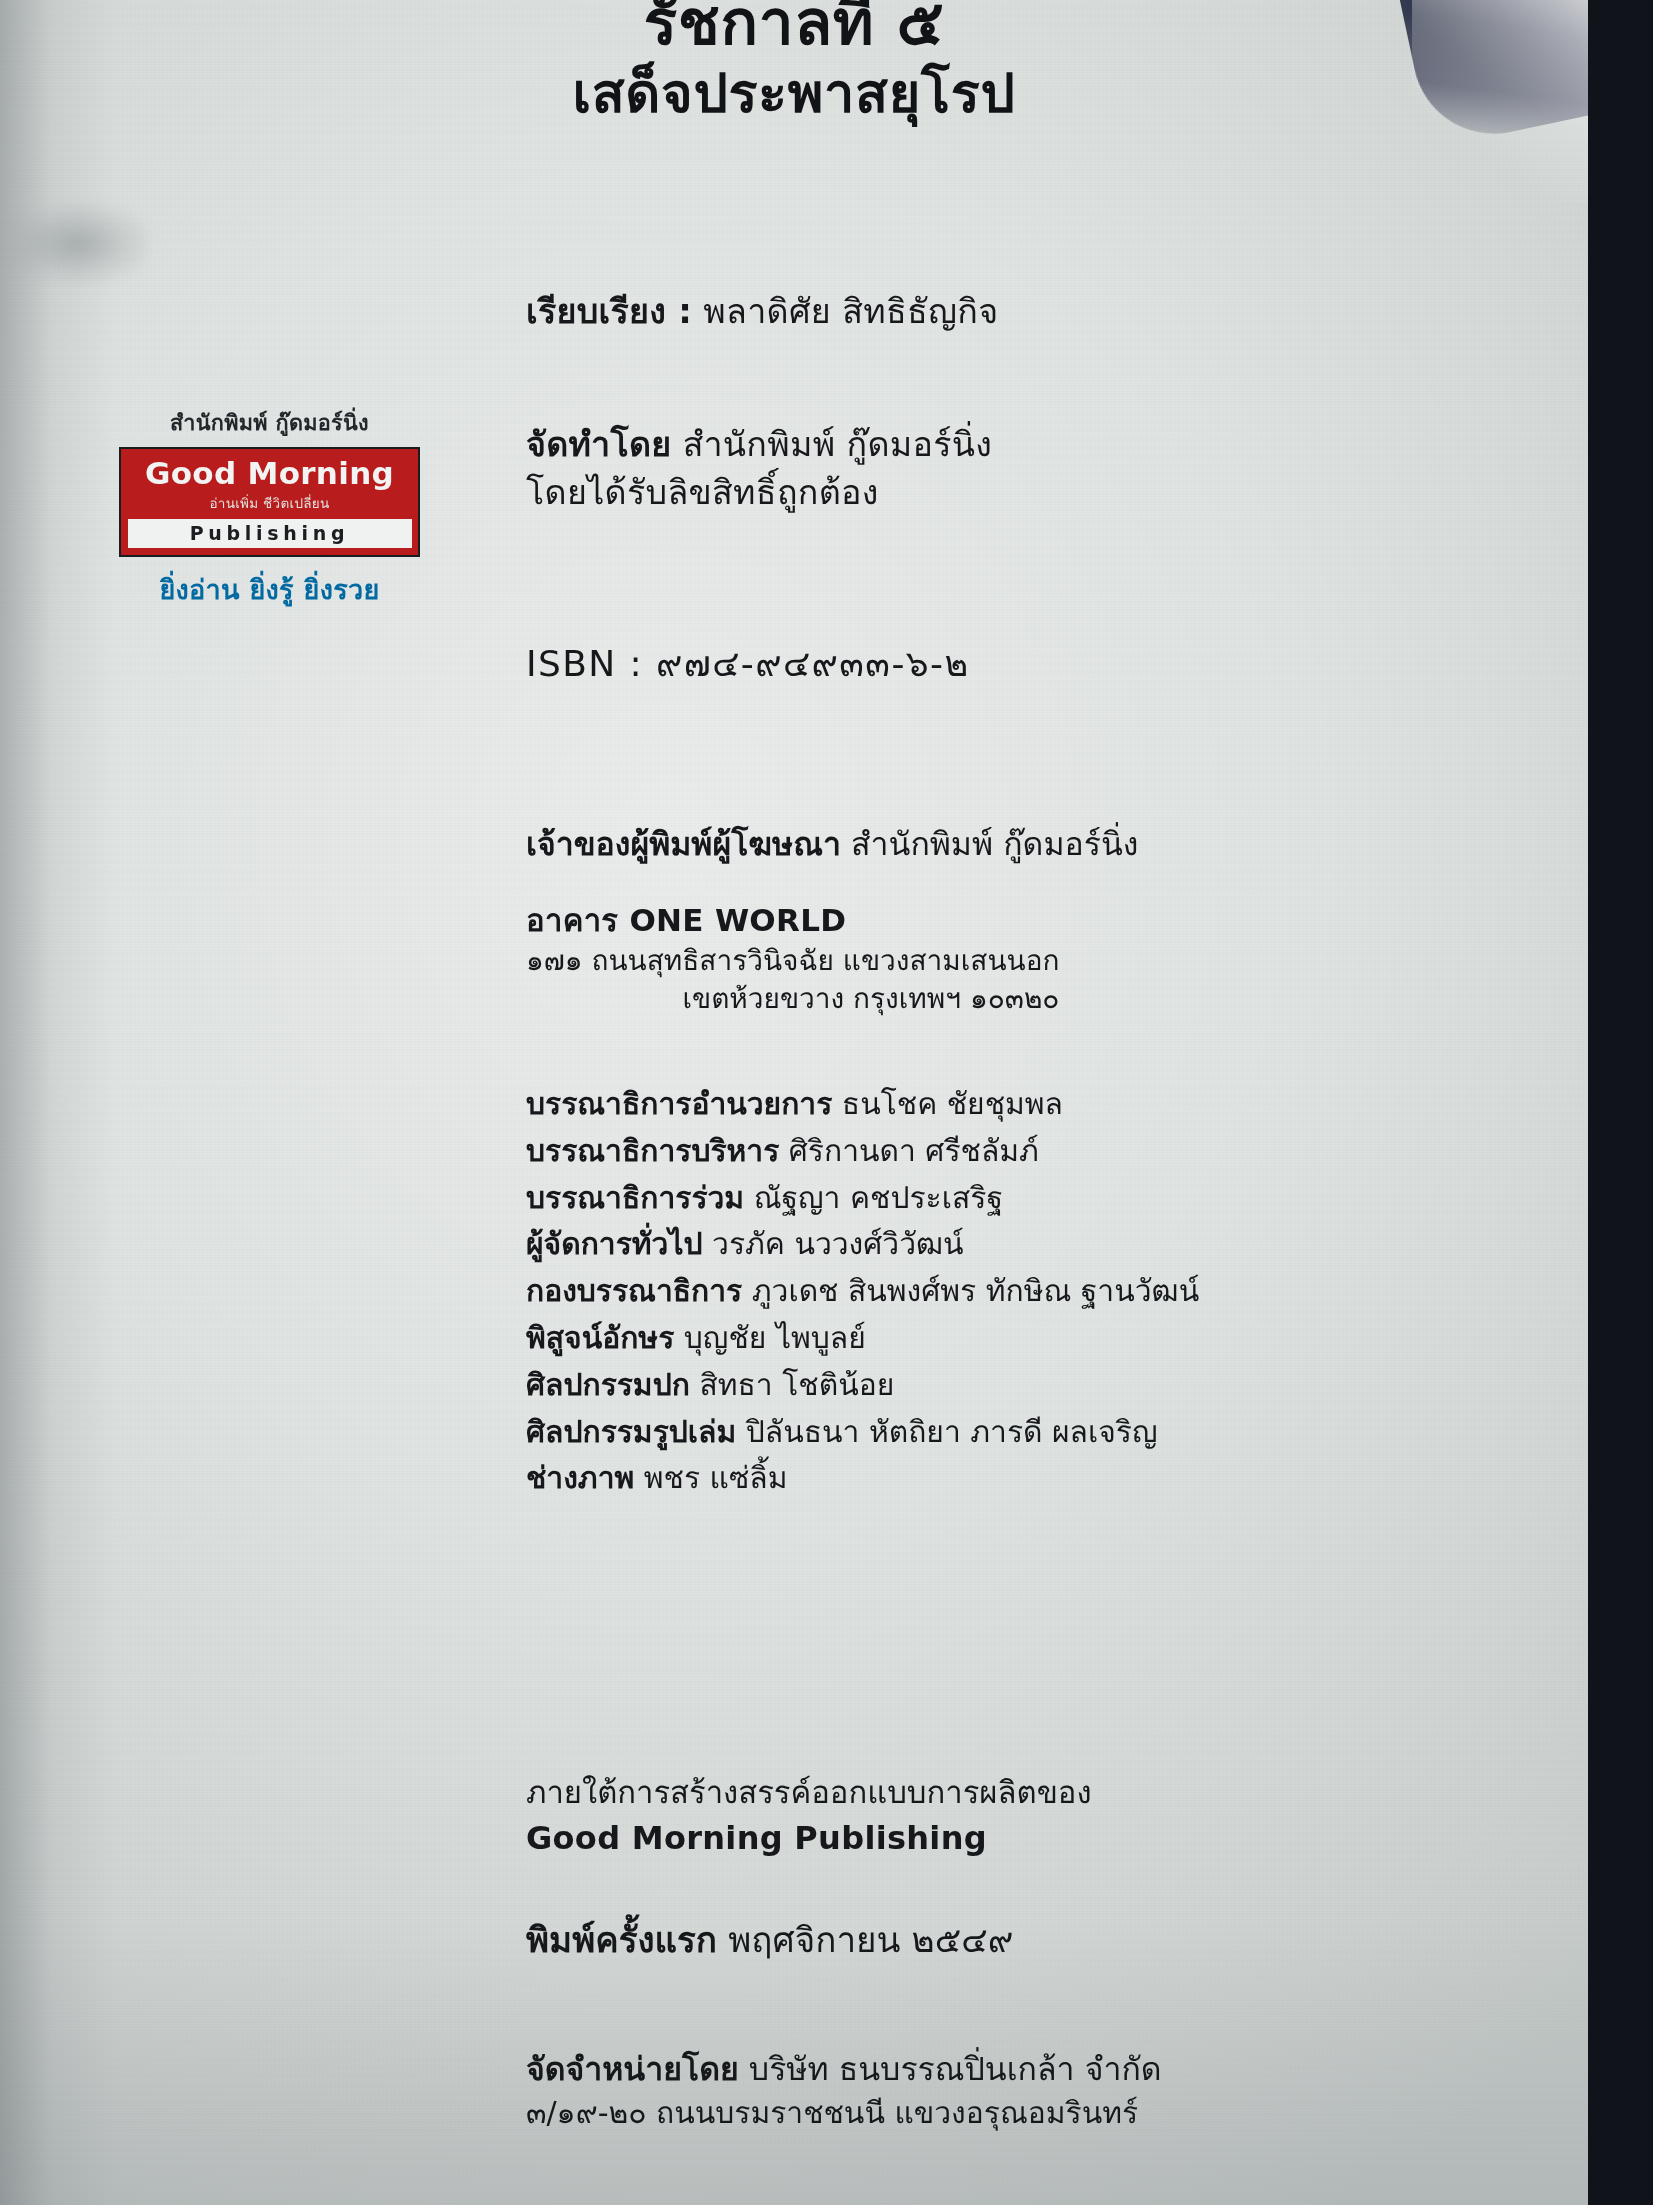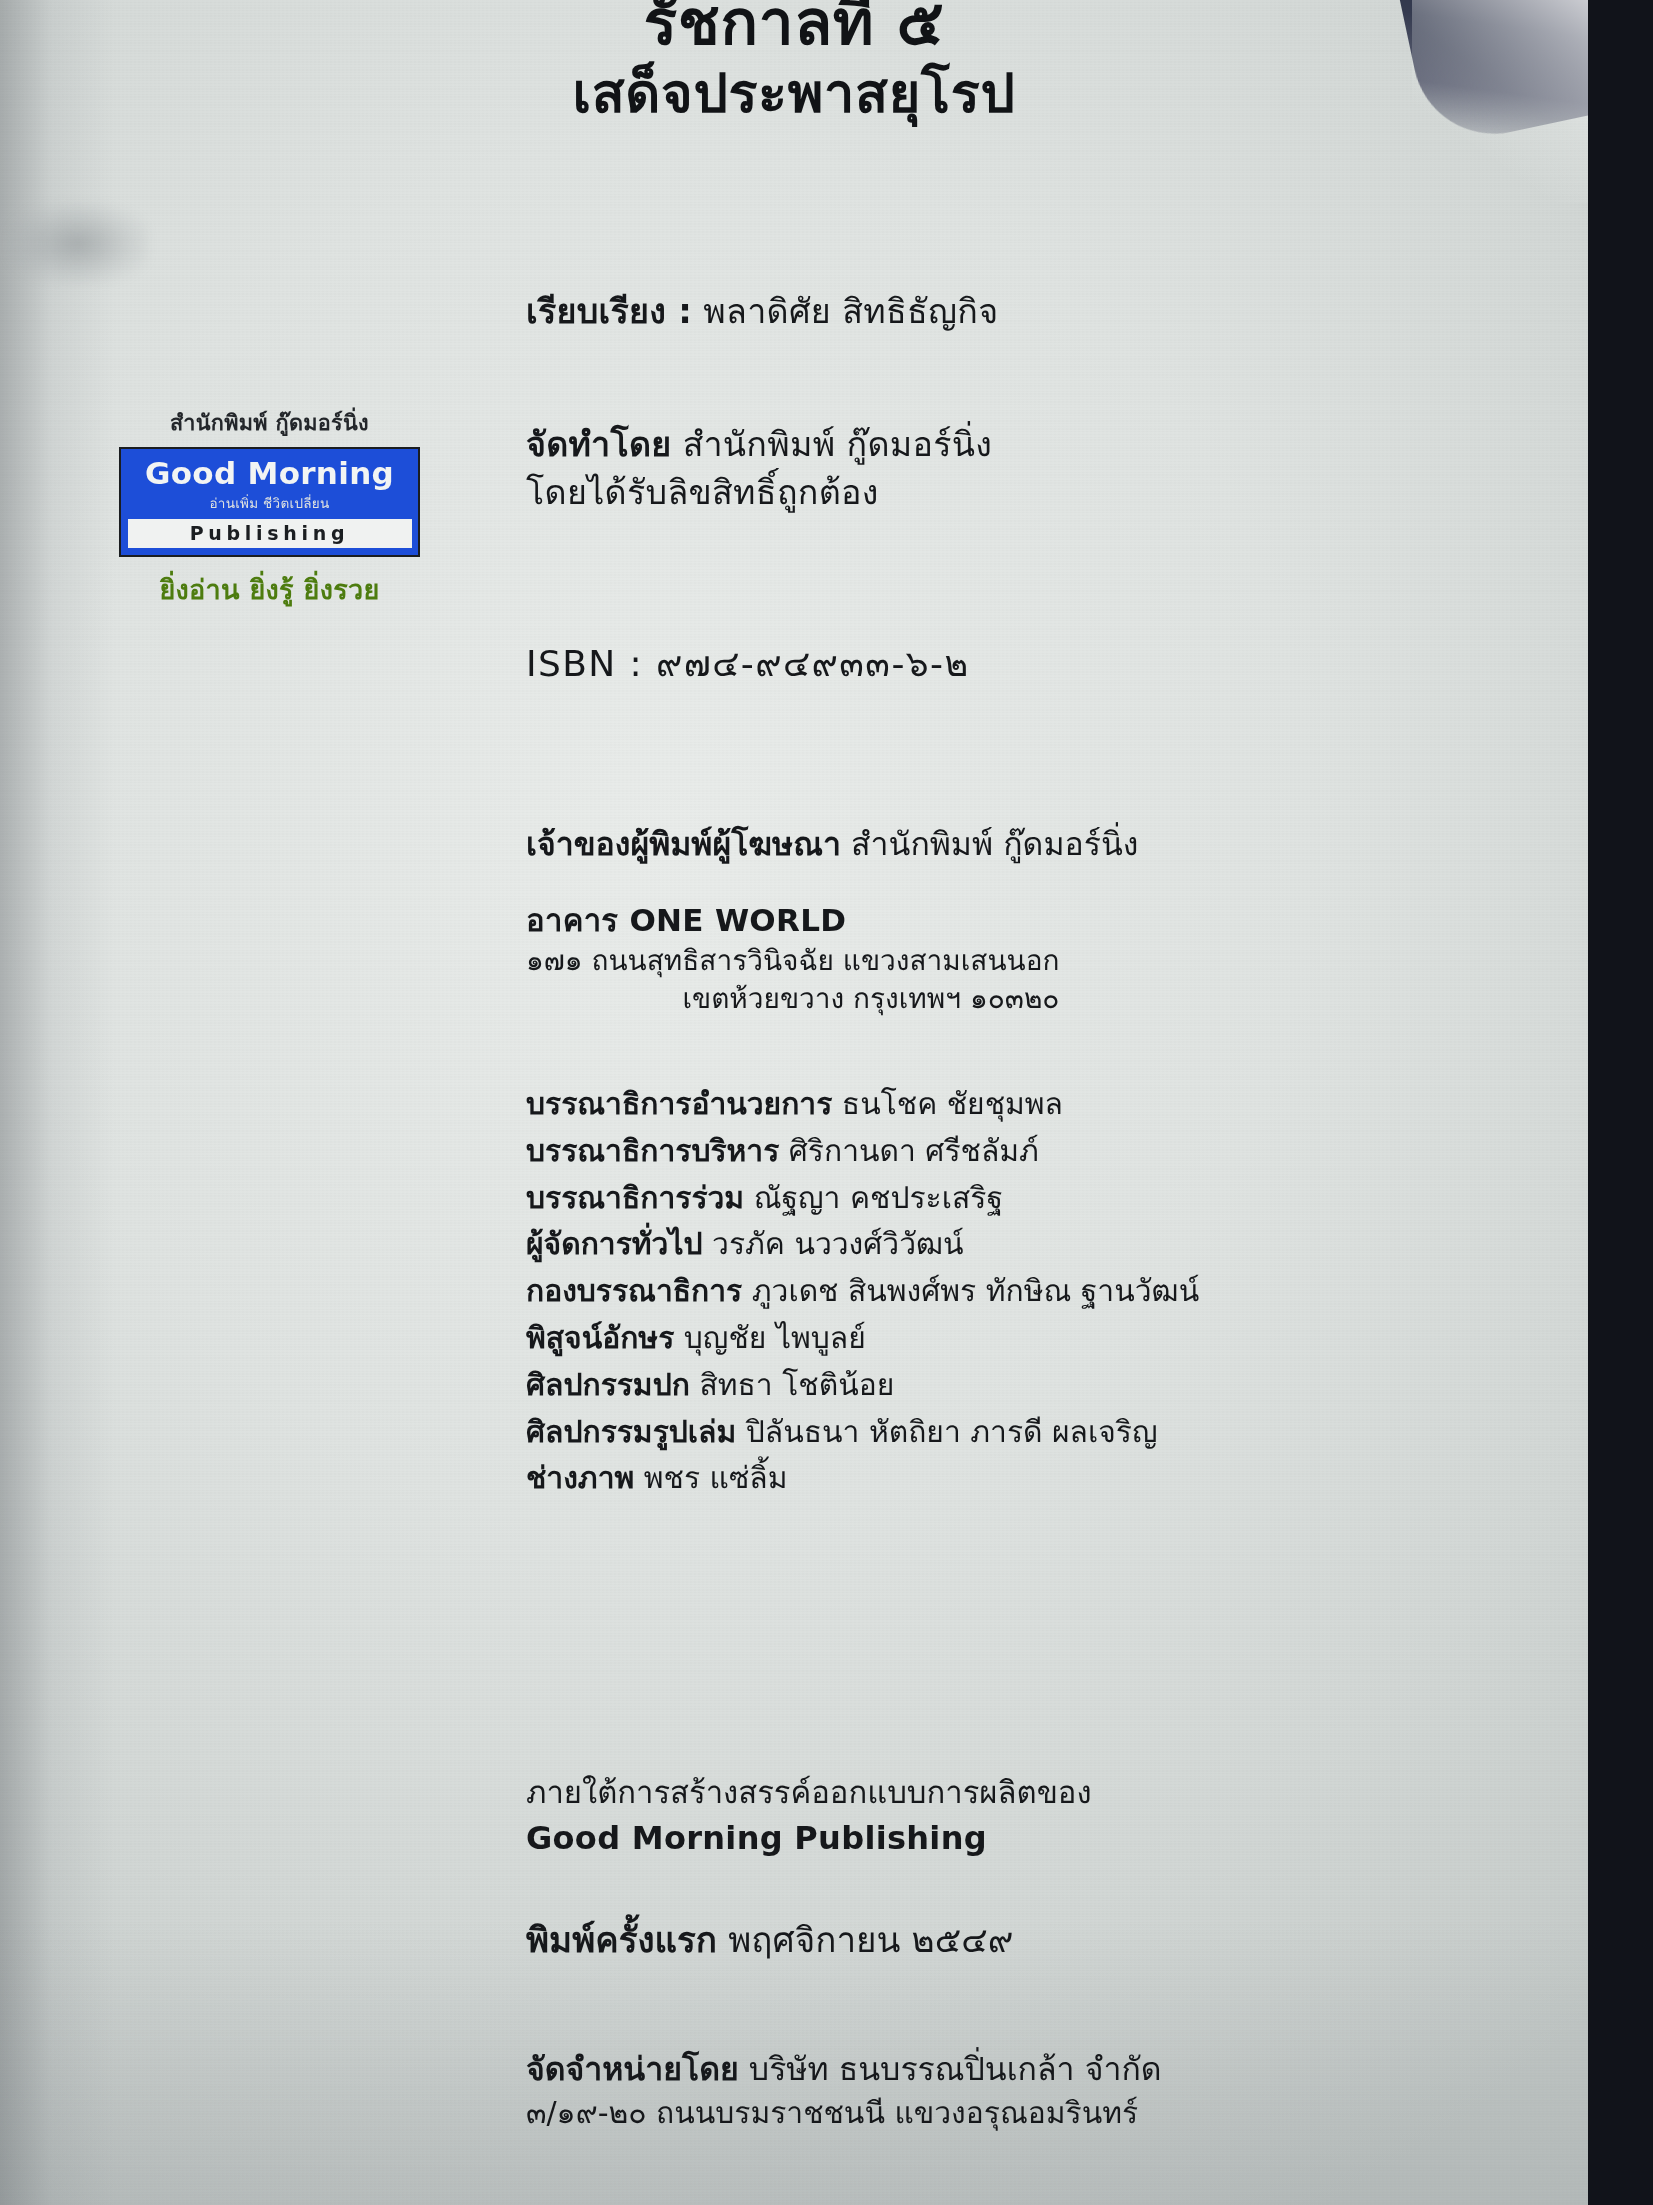--- a/index.html
+++ b/index.html
@@ -161,21 +161,21 @@
     text-align: center;
   }
   .logo-tagline-top {
     font-size: 21.6px;
     font-weight: 700;
     color: #23262a;
     margin-bottom: 6.8px;
     letter-spacing: 0.3px;
   }
   .logo-box {
-    background: #1d4ed8;
+    background: #b91c1c;
     border: 2px solid #1a1d20;
     padding: 9.5px 6.8px 6.8px;
     width: 284px;
     margin: 0 auto;
   }
   .logo-name {
     color: #f2f4f3;
     font-size: 31px;
     font-weight: 700;
     letter-spacing: 0.3px;
@@ -194,21 +194,21 @@
     color: #1b1e21;
     font-size: 19px;
     font-weight: 700;
     letter-spacing: 4.7px;
     padding: 2.7px 0 4px;
   }
   .logo-tagline-bottom {
     margin-top: 10.8px;
     font-size: 27px;
     font-weight: 700;
-    color: #4d7c0f;
+    color: #0369a1;
     letter-spacing: 0.3px;
   }
 </style>
 </head>
 <body>
 
 <div class="page">
   <div class="paper"></div>
   <div class="paper-noise"></div>
   <div class="corner-dark"></div>

